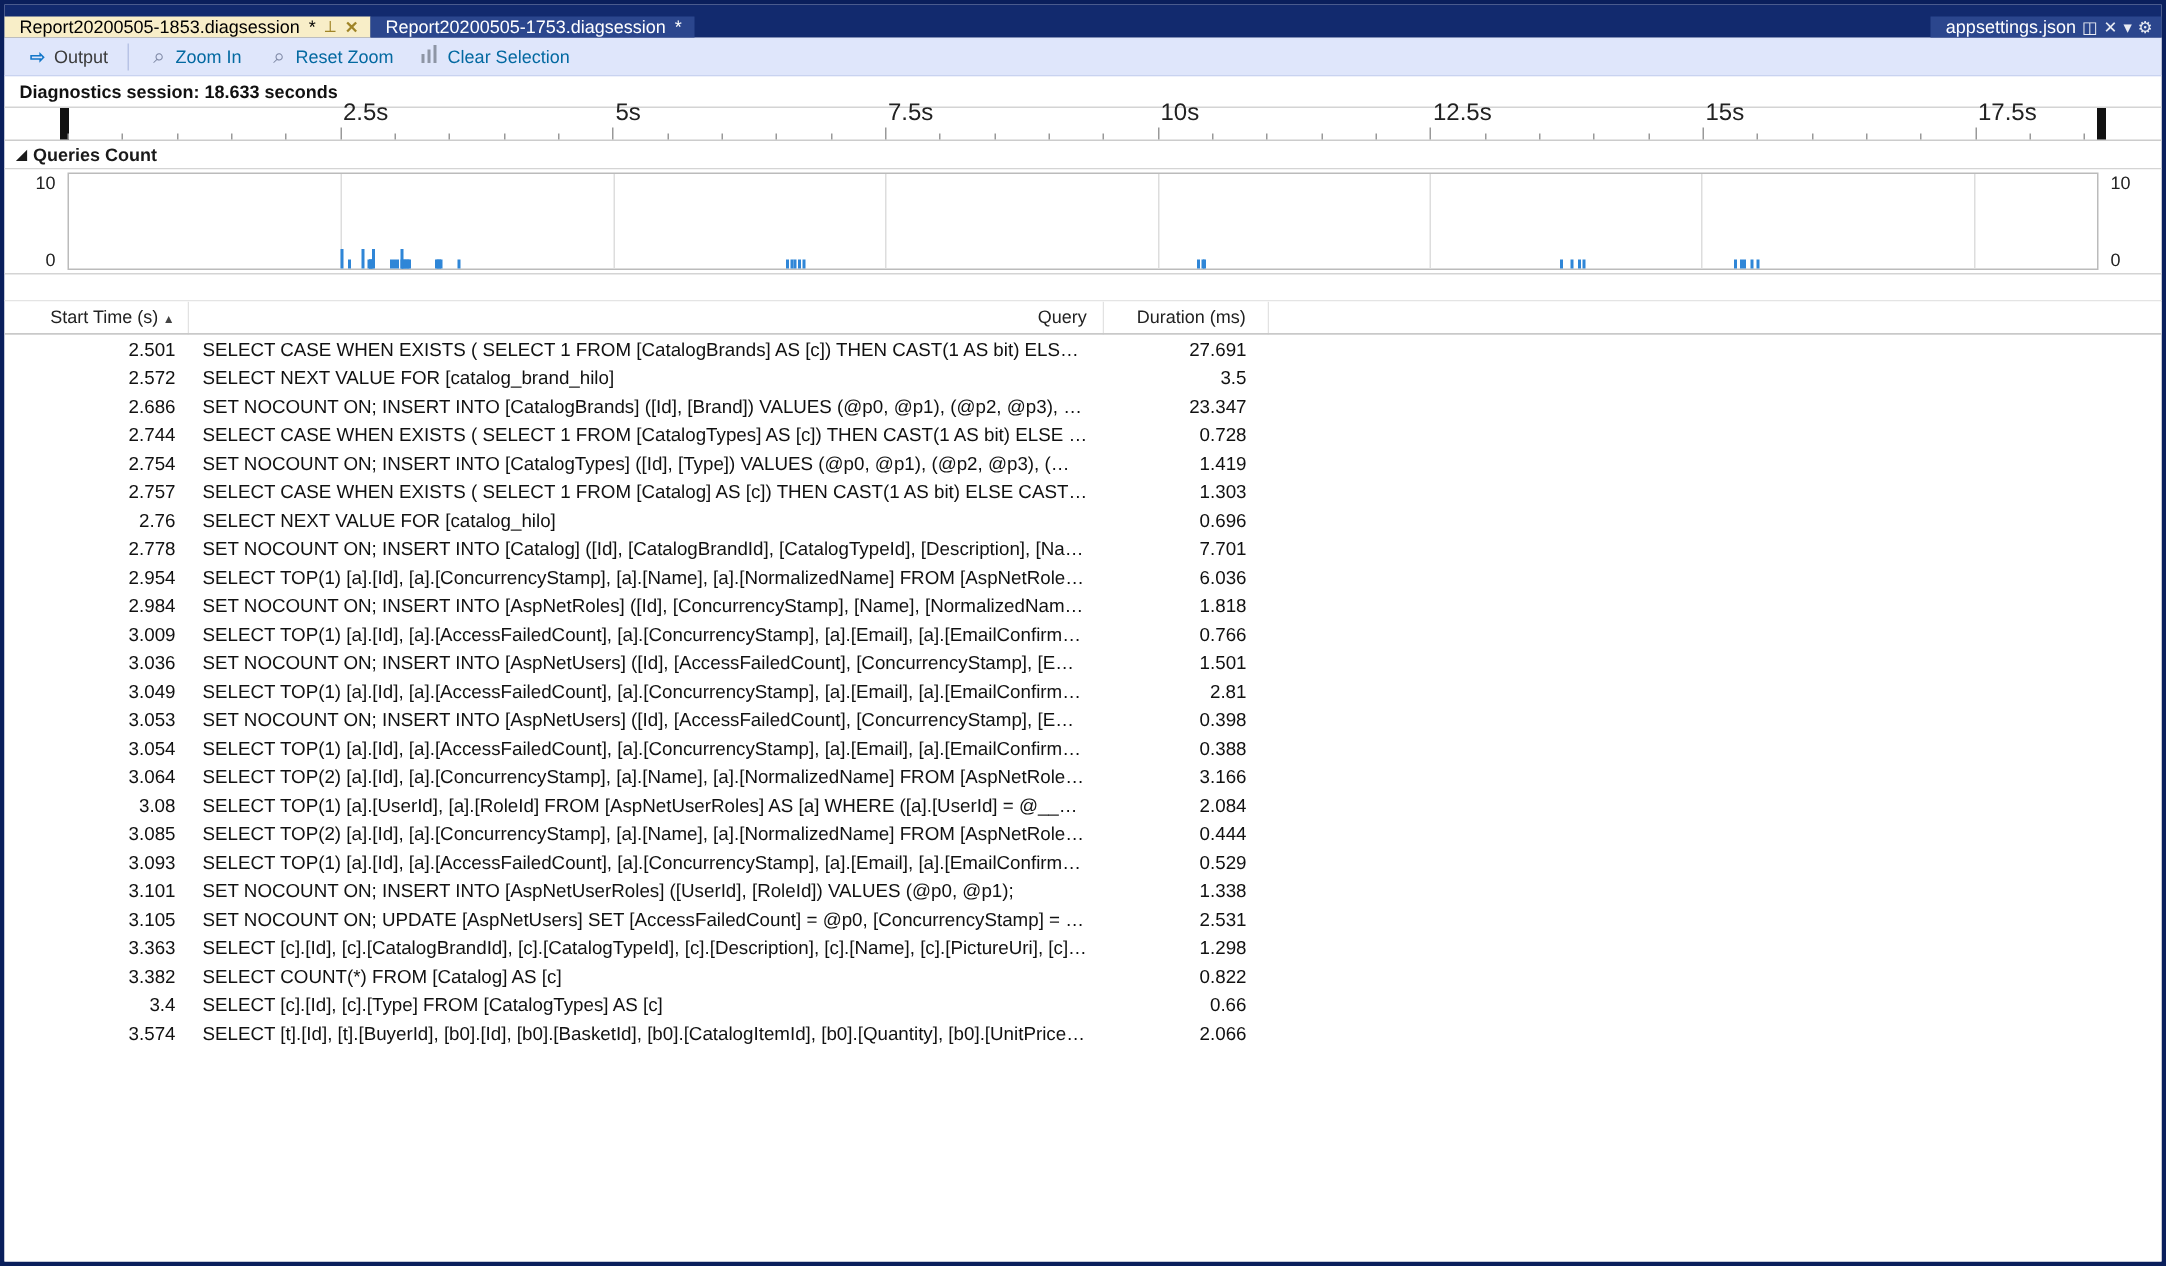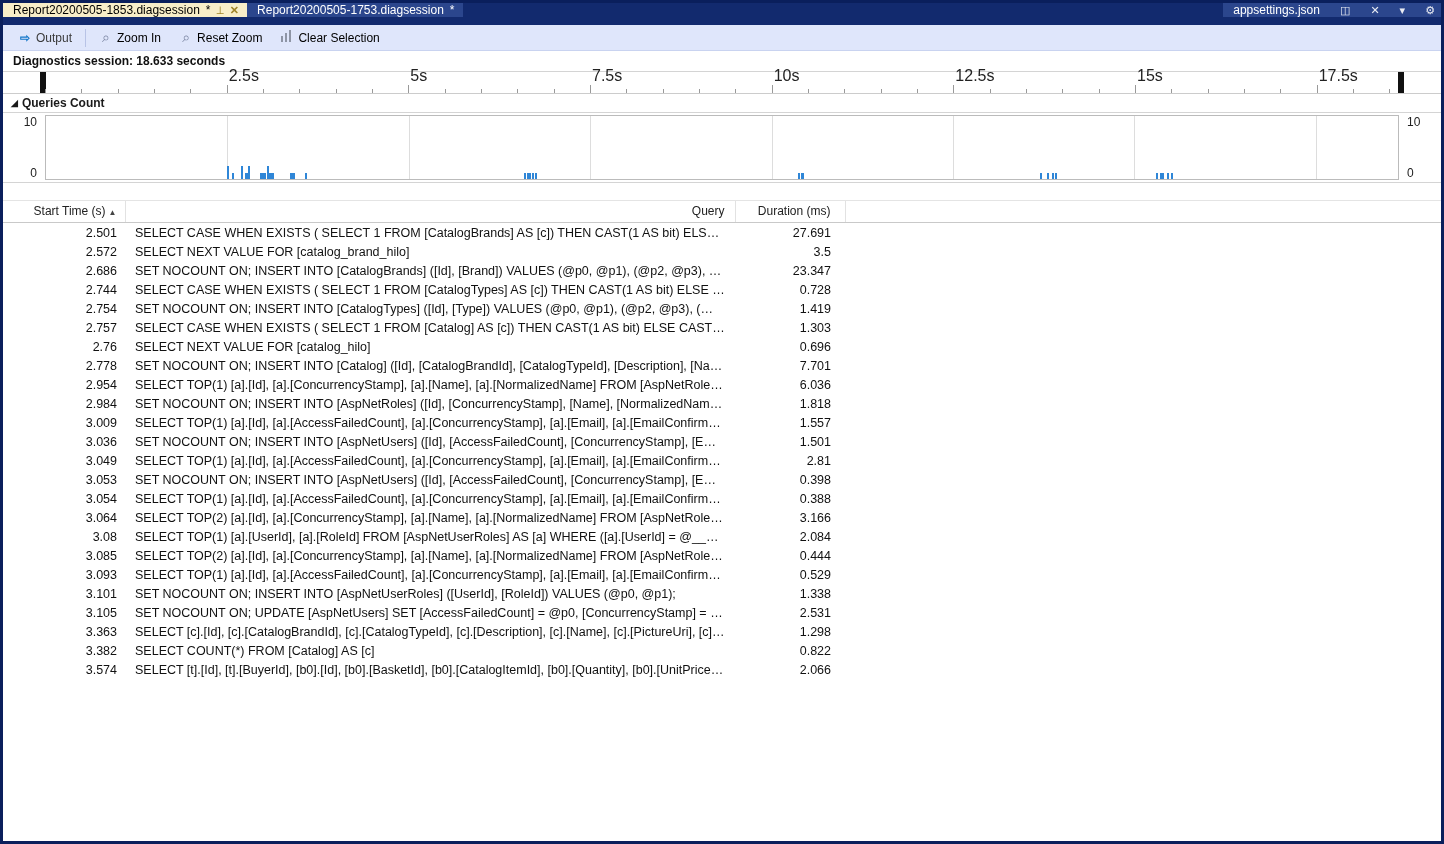--- a/index.html
+++ b/index.html
@@ -16,21 +16,21 @@
     border: 3px solid #0a1f5c;
     display: flex; flex-direction: column;
     background: #fdfdfd;
   }
 
   
   .tab-bar {
     height: 22px;
     background: #122a6e;
     display: flex;
-    align-items: flex-start;
+    align-items: flex-end;
     position: relative;
   }
   .tab {
     display: flex; align-items: center;
     padding: 0 8px 0 10px;
     font-size: 12px;
     gap: 6px;
     cursor: default;
   }
   .tab.active   { background: #f8eec8; color: #000; }
@@ -38,42 +38,42 @@
   .tab .dirty   { color: inherit; }
   .pin-icon, .close-icon { font-size: 11px; opacity: .8; }
   .tab.active .pin-icon, .tab.active .close-icon { color: #8a6a00; }
   .tab .close-icon { font-weight: bold; }
 
   .tab-right {
     margin-left: auto;
     display: flex; align-items: center;
     background: #2b468d; color: #fff;
     padding: 0 6px 0 10px;
-    gap: 20px;
+    gap: 4px;
   }
   .tab-right .icon { font-size: 11px; opacity: .9; }
 
   
   .toolbar {
     height: 26px;
     background: #dfe6fb;
     border-bottom: 1px solid #c9d3f0;
     display: flex; align-items: center;
     padding: 0 8px;
     gap: 4px;
     font-size: 12px;
     color: #3a3a3a;
   }
   .toolbar .btn {
     display: flex; align-items: center; gap: 4px;
     padding: 2px 6px;
     border: 1px solid transparent;
   }
   .toolbar .btn .icon { width: 14px; text-align: center; }
-  .toolbar .btn.disabled { color: #000000; }
+  .toolbar .btn.disabled { color: #0369a1; }
   .toolbar .btn.disabled .icon { color: #8e95a5; }
   .toolbar .sep { width: 1px; height: 18px; background: #b8c3e6; margin: 0 2px; }
   .arrow-out { color: #1477c9; font-weight: bold; }
   .magnifier::before { content: "⌕"; font-size: 14px; color: #7e88a5; }
 
   
   .session-hdr {
     padding: 3px 10px;
     font-size: 12px;
     color: #111;
@@ -434,21 +434,21 @@
             </tr>
             <tr>
               <td class="col-start">2.984</td>
               <td class="col-query">SET NOCOUNT ON; INSERT INTO [AspNetRoles] ([Id], [ConcurrencyStamp], [Name], [NormalizedName]) VALUE...</td>
               <td class="col-dur">1.818</td>
               <td class="col-rest"></td>
             </tr>
             <tr>
               <td class="col-start">3.009</td>
               <td class="col-query">SELECT TOP(1) [a].[Id], [a].[AccessFailedCount], [a].[ConcurrencyStamp], [a].[Email], [a].[EmailConfirmed], [a].[Lock...</td>
-              <td class="col-dur">1.557</td>
+              <td class="col-dur">0.766</td>
               <td class="col-rest"></td>
             </tr>
             <tr>
               <td class="col-start">3.036</td>
               <td class="col-query">SET NOCOUNT ON; INSERT INTO [AspNetUsers] ([Id], [AccessFailedCount], [ConcurrencyStamp], [Email], [EmailC...</td>
               <td class="col-dur">1.501</td>
               <td class="col-rest"></td>
             </tr>
             <tr>
               <td class="col-start">3.049</td>
@@ -510,20 +510,26 @@
               <td class="col-dur">1.298</td>
               <td class="col-rest"></td>
             </tr>
             <tr>
               <td class="col-start">3.382</td>
               <td class="col-query">SELECT COUNT(*) FROM [Catalog] AS [c]</td>
               <td class="col-dur">0.822</td>
               <td class="col-rest"></td>
             </tr>
             <tr>
+              <td class="col-start">3.4</td>
+              <td class="col-query">SELECT [c].[Id], [c].[Type] FROM [CatalogTypes] AS [c]</td>
+              <td class="col-dur">0.66</td>
+              <td class="col-rest"></td>
+            </tr>
+            <tr>
               <td class="col-start">3.574</td>
               <td class="col-query">SELECT [t].[Id], [t].[BuyerId], [b0].[Id], [b0].[BasketId], [b0].[CatalogItemId], [b0].[Quantity], [b0].[UnitPrice] FROM (...</td>
               <td class="col-dur">2.066</td>
               <td class="col-rest"></td>
             </tr>
           </tbody>
       </table>
     </div>
   </div>
 

